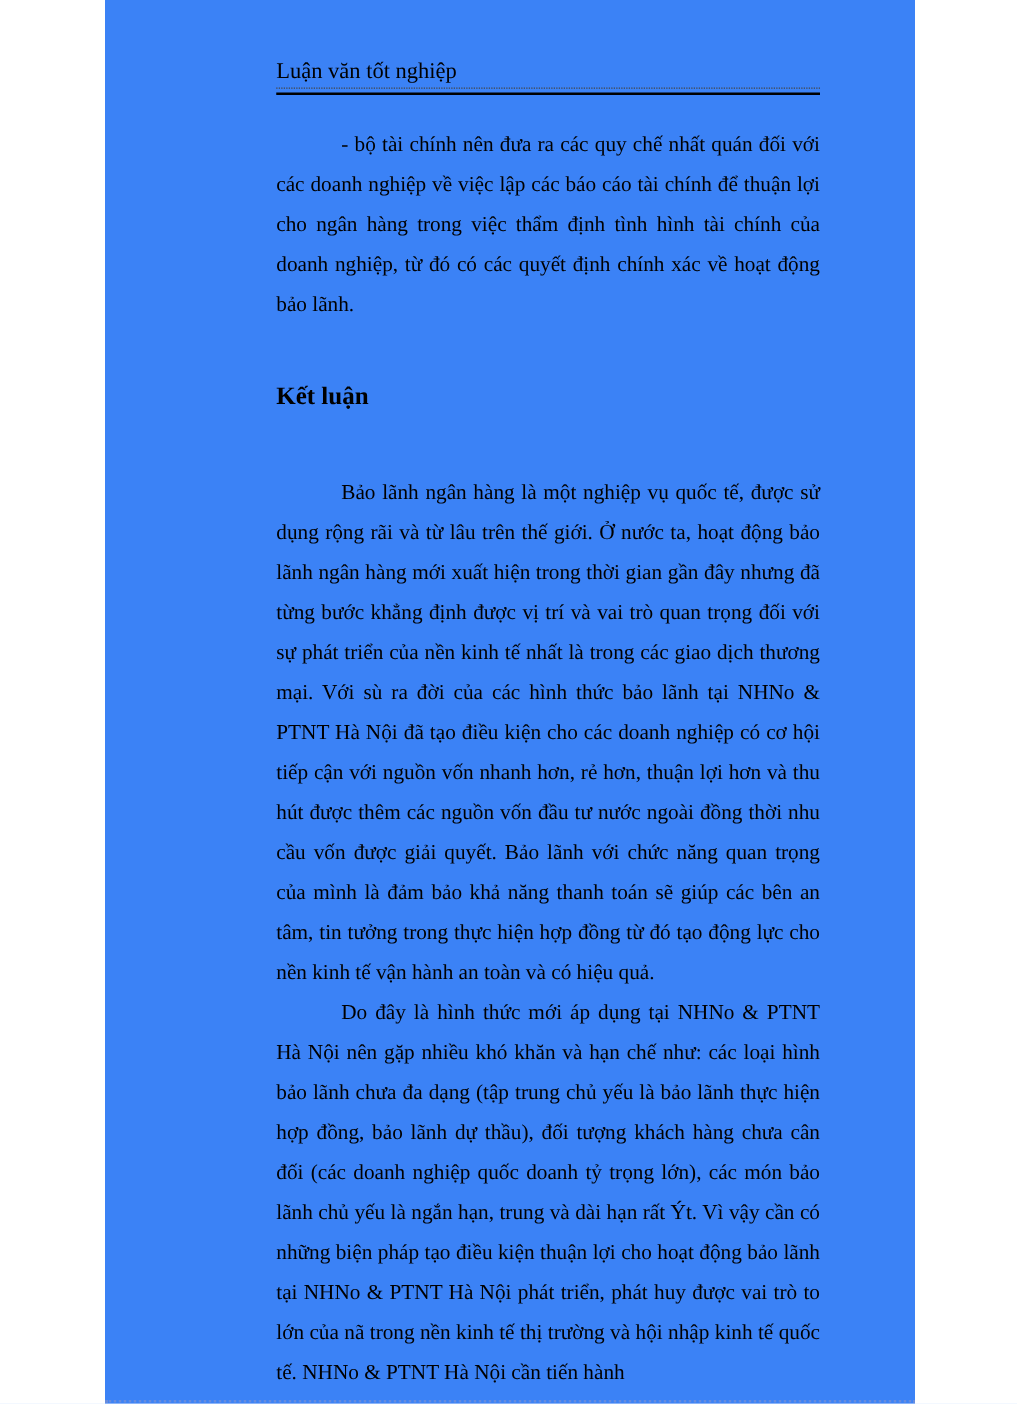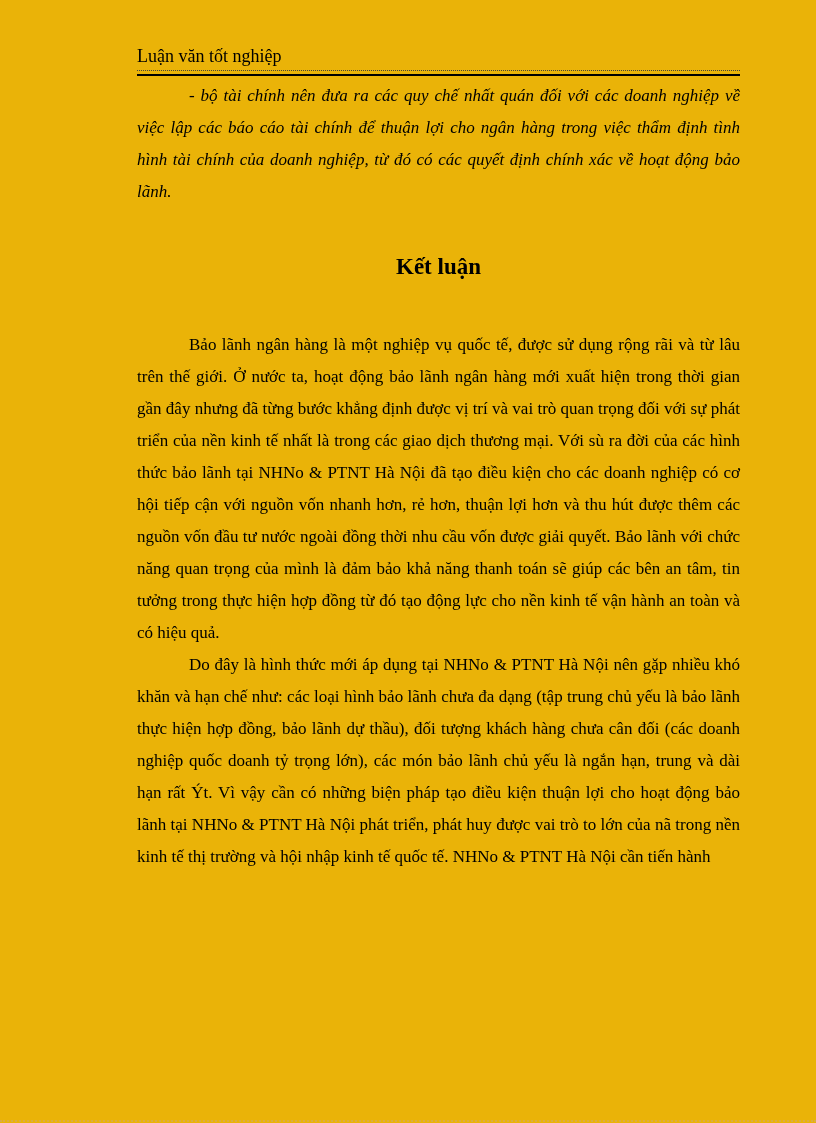--- a/index.html
+++ b/index.html
@@ -2,24 +2,24 @@
 <html><head>
 <meta charset="utf-8">
 <style>
   html, body {
     margin: 0;
     padding: 0;
     background: #ffffff;
   }
   .page {
     position: relative;
-    width: 816px;
+    width: 648px;
     height: 1123px;
     margin: 0 auto;
-    background: #eab308;
+    background: #3b82f6;
     box-sizing: border-box;
     padding: 44px 76px 0 137px;
     font-family: "Liberation Serif", "DejaVu Serif", serif;
     color: #000000;
     overflow: hidden;
   }
   .page-header {
     font-size: 18px;
     line-height: 24px;
     color: #000000;
@@ -34,28 +34,26 @@
   }
   .body-para {
     margin: 0;
     font-size: 17px;
     line-height: 32px;
     text-align: justify;
     text-indent: 52px;
     color: #000000;
   }
   .para-top {
-    margin-top: 4px;
-    font-style: italic;
+    margin-top: 24px;
   }
   .section-heading {
     margin: 46px 0 49px 0;
-    font-size: 23px;
+    font-size: 20px;
     font-weight: bold;
-    text-align: center;
     color: #000000;
     font-family: "Liberation Serif", "DejaVu Serif", serif;
   }
   
   .bottom-artifact {
     position: absolute;
     left: 0;
     right: 0;
     bottom: 1px;
     height: 0;

